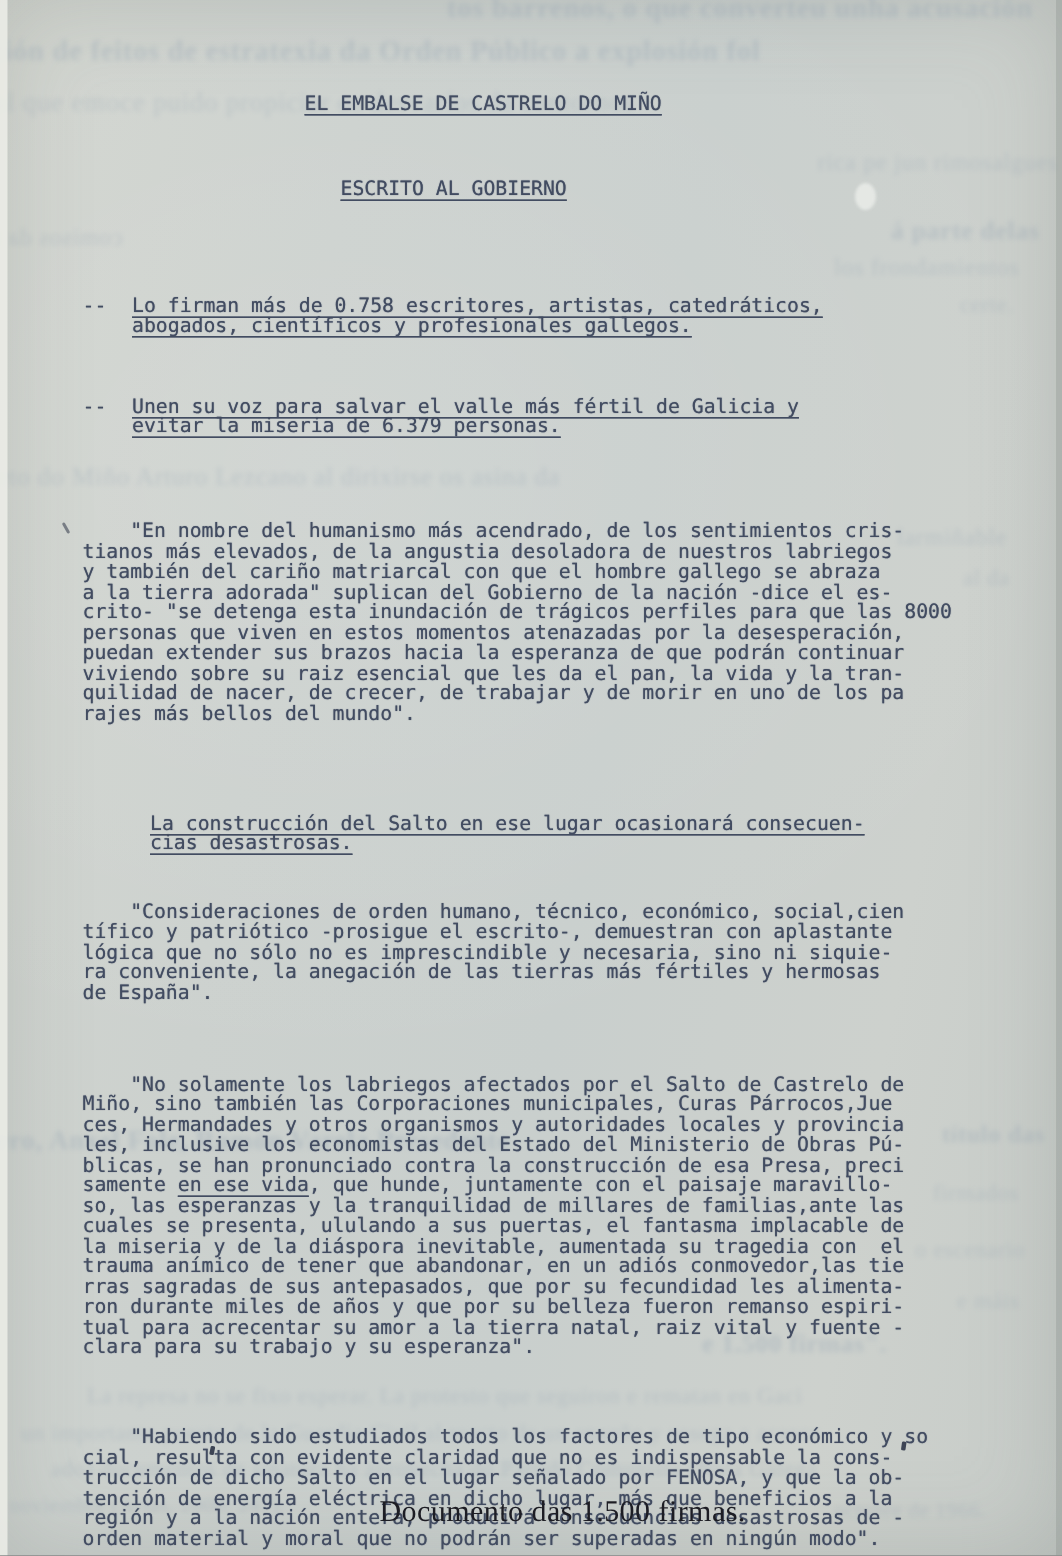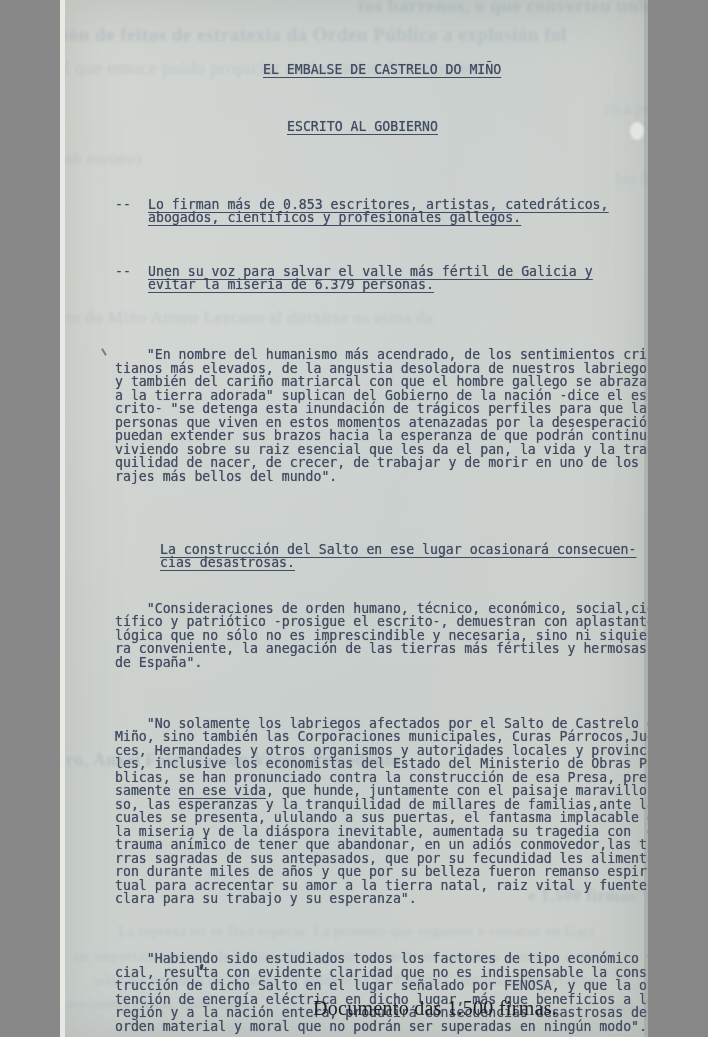--- a/index.html
+++ b/index.html
@@ -1,18 +1,18 @@
 <!DOCTYPE html>
 <html style="--paper: #ccd1ce; --ink: #424c61; --caption_ink: #1d1d24; --bleed_ink: #90a0b0;"><head>
 <meta charset="utf-8">
 <style>
   html,body{margin:0;padding:0;background:#888;}
   .page{
     position:relative;
-    width:588px;height:1037px;
+    width:708px;height:1037px;
     margin:0 auto;
     overflow:hidden;
     background:
       radial-gradient(ellipse 900px 700px at 30% 30%, rgba(255,255,255,.10), rgba(0,0,0,0) 60%),
       linear-gradient(100deg,#d2d5cf 0%, #ccd1ce 28%, #c9cfcd 55%, #cdd1cd 80%, #c7ccc8 100%);
     box-shadow:inset 0 0 60px rgba(110,120,115,.25);
     font-family:"DejaVu Sans Mono", monospace;
   }
   .edge-left{position:absolute;left:0;top:0;width:5px;height:100%;background:#edefe9;opacity:.85;}
   .edge-right{position:absolute;right:0;top:0;width:4px;height:100%;background:rgba(120,128,124,.25);}
@@ -96,21 +96,21 @@
   <span class="bleed" style="top:972px;left:34px;font-size:15px">ado) documentos de sinatura ha aprovecha do Partido Comunista (Nota Galega</span>
   <span class="bleed" style="top:997px;left:6px;font-size:14px">noviembre (Arias, 2000: 247).</span>
   <span class="bleed" style="top:1000px;left:556px;font-size:14px">octubre de 1966.</span>
 
   <div class="typed">
     <div class="title-row"><span class="title u">EL EMBALSE DE CASTRELO DO MIÑO</span></div>
     <div class="subtitle-row"><span class="subtitle u">ESCRITO AL GOBIERNO</span></div>
 
     <div class="bullet bullet1">
       <span class="marker">--</span>
-      <span class="u">Lo firman más de 0.853 escritores, artistas, catedráticos,
+      <span class="u">Lo firman más de 0.758 escritores, artistas, catedráticos,
 abogados, científicos y profesionales gallegos.</span>
     </div>
     <div class="bullet bullet2">
       <span class="marker">--</span>
       <span class="u">Unen su voz para salvar el valle más fértil de Galicia y
 evitar la miseria de 6.379 personas.</span>
     </div>
 
     <div class="p1">    "En nombre del humanismo más acendrado, de los sentimientos cris-
 tianos más elevados, de la angustia desoladora de nuestros labriegos

